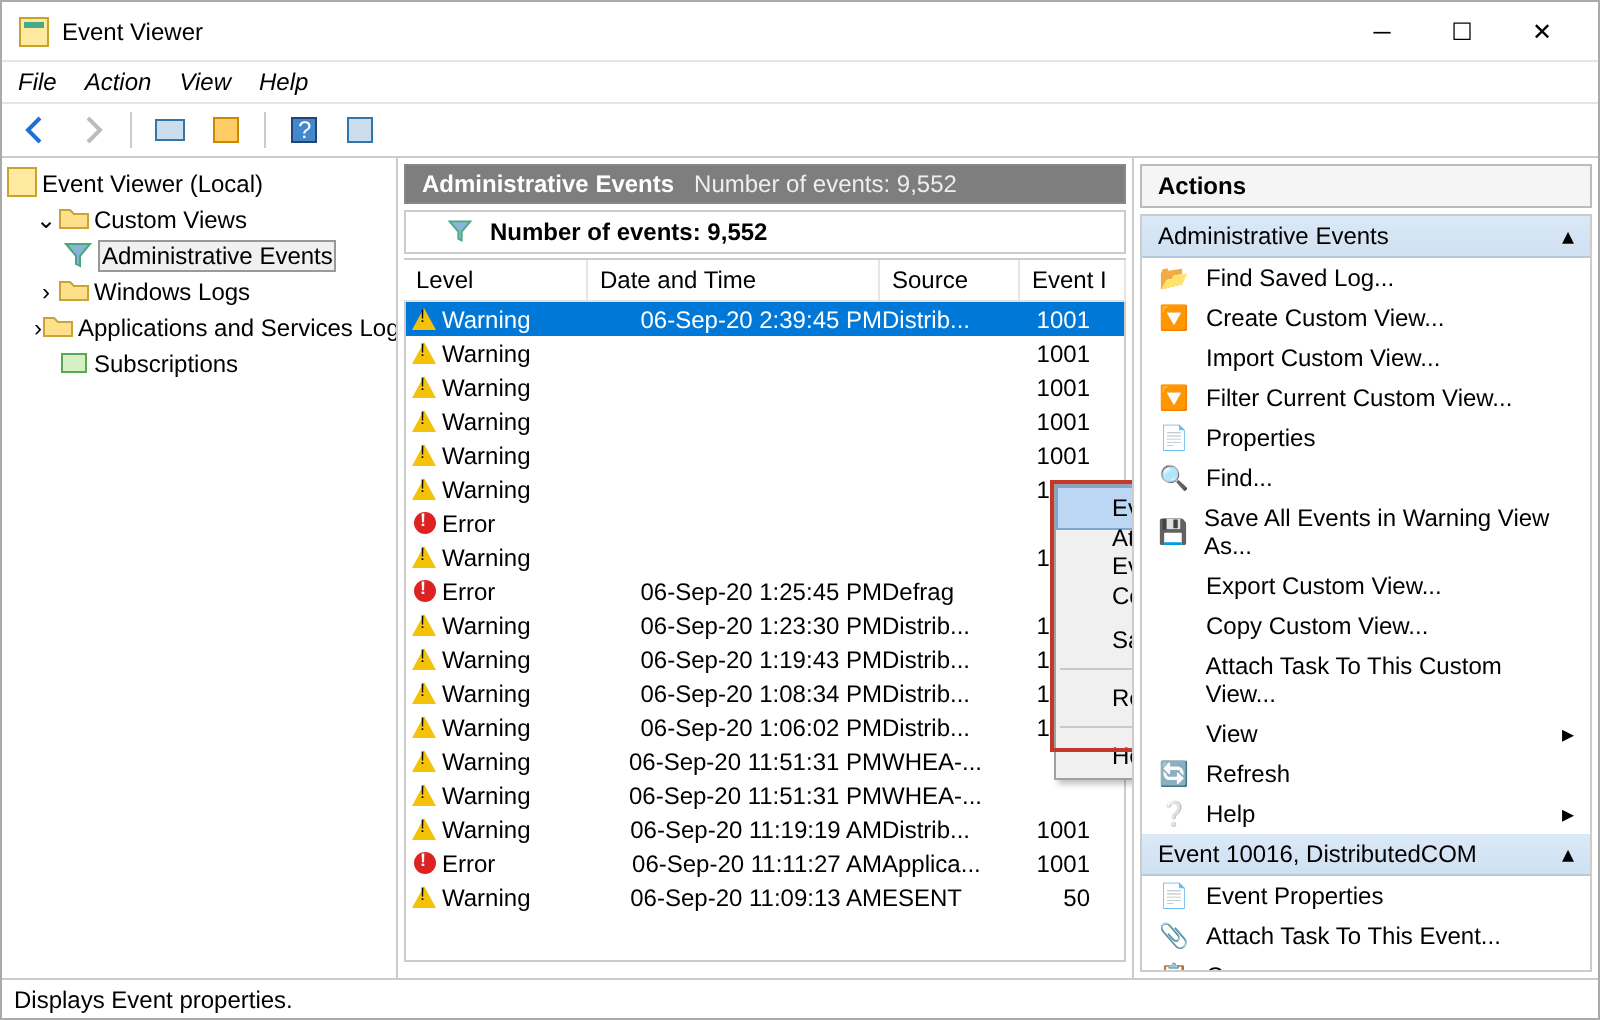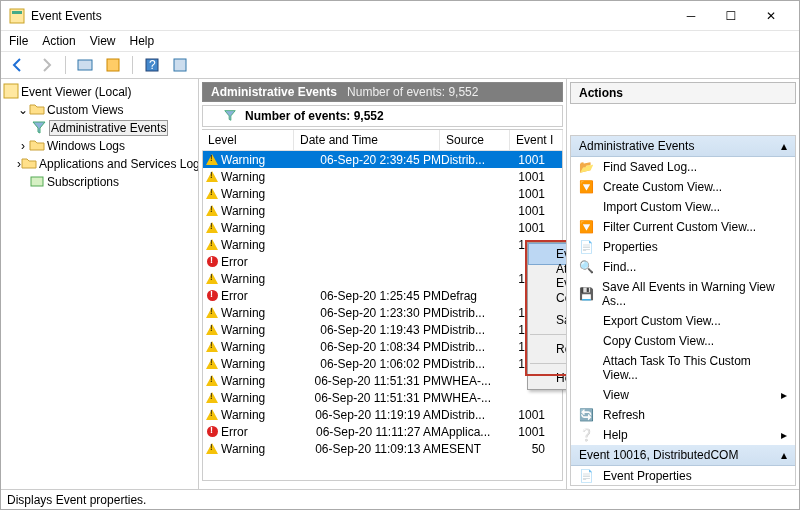--- a/index.html
+++ b/index.html
@@ -2,21 +2,21 @@
 <html><head>
 <meta charset="utf-8">
 <style>
 * { box-sizing: border-box; margin: 0; padding: 0; font-family: "Segoe UI", Tahoma, sans-serif; font-size: 12px; }
 body { width: 800px; height: 510px; background: #fff; overflow: hidden; border: 1px solid #aaa; position: relative; }
 .titlebar { height: 30px; display: flex; align-items: center; padding: 0 8px; border-bottom: 1px solid #e5e5e5; }
 .titlebar .icon { width: 16px; height: 16px; margin-right: 6px; }
 .titlebar .spacer { flex: 1; }
 .titlebar .winbtn { width: 40px; height: 28px; display: flex; align-items: center; justify-content: center; }
 .menubar { height: 20px; display: flex; gap: 14px; padding: 0 8px; align-items: center; }
-.menubar span { cursor: default; }
+.menubar span { cursor: default; font-style: italic; }
 .toolbar { height: 28px; border-top: 1px solid #e5e5e5; border-bottom: 1px solid #ccc; display: flex; align-items: center; padding: 0 6px; gap: 6px; }
 .tbtn { width: 22px; height: 22px; display: flex; align-items: center; justify-content: center; border: 1px solid transparent; }
 .tbtn svg, .icon svg { width: 16px; height: 16px; }
 .divider { width: 1px; height: 18px; background: #ccc; margin: 0 2px; }
 
 .main { display: flex; height: 410px; }
 .tree { width: 198px; border-right: 1px solid #ccc; padding: 4px 2px; overflow: hidden; }
 .tree-item { display: flex; align-items: center; height: 18px; padding-left: 0; white-space: nowrap; }
 .tree-item .lbl { margin-left: 2px; }
 .tw { width: 12px; display: inline-flex; justify-content: center; }
@@ -36,21 +36,21 @@
 .col-eid { flex: 1; }
 .rows { overflow-y: scroll; overflow-x: hidden; margin: 0 3px; border: 1px solid #ccc; border-top: none; height: 330px; }
 .row { display: flex; height: 17px; align-items: center; white-space: nowrap; }
 .row.sel { background: #0078d7; color: #fff; }
 .row .ic { width: 18px; display: inline-flex; justify-content: center; }
 .row .lv { width: 74px; }
 .row .dt { width: 146px; text-align: right; }
 .row .sr { width: 70px; }
 .row .ei { width: 40px; text-align: right; padding-right: 6px; }
 
-.actions { width: 232px; display: flex; flex-direction: column; gap: 28px; }
+.actions { width: 232px; display: flex; flex-direction: column; }
 .actions-hdr { background: #f5f5f5; border: 1px solid #bbb; margin: 3px; padding: 3px 8px; font-weight: 600; }
 .actions-list { flex: 1; border: 1px solid #ccc; margin: 0 3px 3px 3px; overflow-y: auto; }
 .act-section { background: linear-gradient(#dbe9f7,#cfe0f1); border-bottom: 1px solid #b5c9dd; padding: 3px 8px; display: flex; justify-content: space-between; align-items: center; }
 .act-item { display: flex; align-items: center; gap: 8px; padding: 3px 8px; }
 .act-item .ai { width: 16px; display: inline-flex; justify-content: center; }
 .statusbar { height: 20px; border-top: 1px solid #ccc; display: flex; align-items: center; padding: 0 6px; }
 
 
 .ctx { position: absolute; left: 328px; top: 163px; width: 178px; background: #f0f0f0; border: 1px solid #a0a0a0; box-shadow: 2px 2px 3px rgba(0,0,0,.25); }
 .ctx-outline { position: absolute; left: 326px; top: 161px; width: 182px; height: 136px; border: 2px solid #c0392b; pointer-events: none; }
@@ -64,21 +64,21 @@
 .circ::after { content: "!"; color: #fff; position: absolute; left: 3.5px; top: -1px; font-size: 9px; font-weight: bold; }
 </style>
 </head>
 <body>
 
 <div class="titlebar">
   <span class="icon"><svg viewBox="0 0 16 16">
         <rect x="1" y="1" width="14" height="14" fill="#ffe8a0" stroke="#c9a227"></rect>
         <rect x="3" y="3" width="10" height="3" fill="#4a8"></rect>
       </svg></span>
-  <span>Event Events</span>
+  <span>Event Viewer</span>
   <span class="spacer"></span>
   <div class="winbtn">─</div>
   <div class="winbtn">☐</div>
   <div class="winbtn">✕</div>
 </div>
 
 <div class="menubar">
   <span>File</span>
   <span>Action</span>
   <span>View</span>

